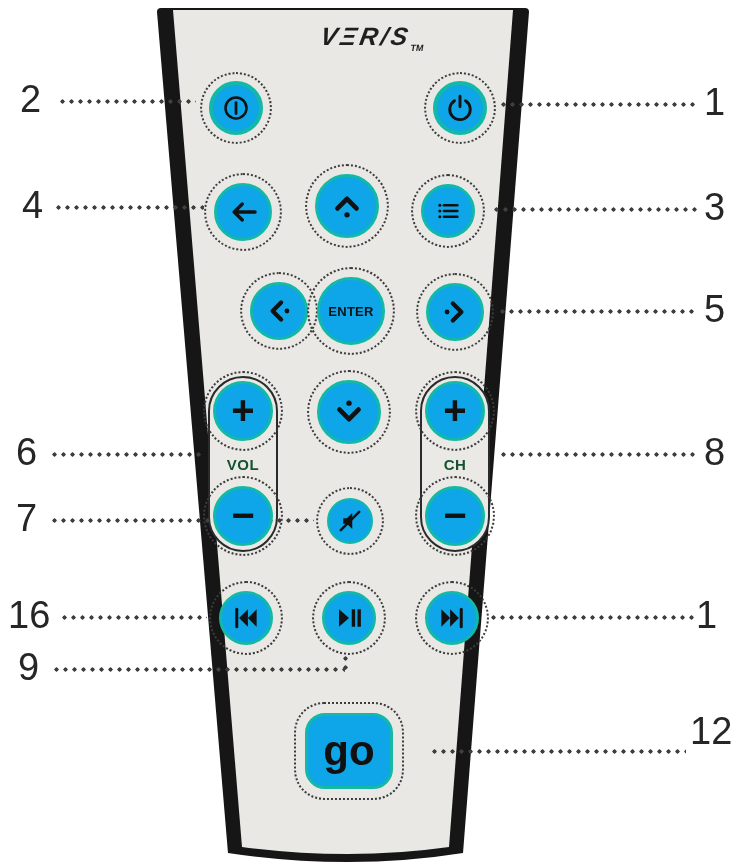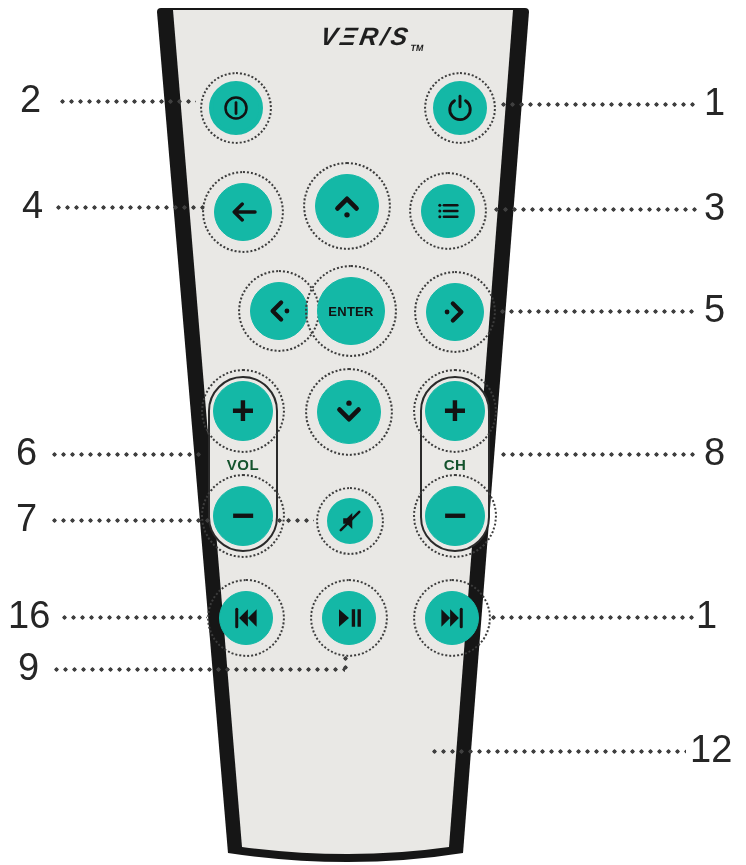--- a/index.html
+++ b/index.html
@@ -10,22 +10,22 @@
   .remote-svg{position:absolute;left:0;top:0;z-index:1;}
 
   .logo{
     position:absolute;top:22px;left:50%;transform:translateX(-50%) skewX(-10deg);
     font-size:25px;font-weight:bold;font-style:italic;letter-spacing:3px;
     color:#1f1f1f;z-index:2;white-space:nowrap;
   }
   .logo .tm{font-size:9px;font-style:normal;letter-spacing:0;vertical-align:sub;margin-left:2px;}
 
   .btn{
-    position:absolute;box-sizing:border-box;background:#14b8a6;
-    border:1px solid #14b8a6;border-radius:50%;
+    position:absolute;box-sizing:border-box;background:#0ea5e9;
+    border:3px solid #14b8a6;border-radius:50%;
     display:flex;align-items:center;justify-content:center;z-index:4;
   }
   .btn::before{
     content:"";position:absolute;inset:-13px;border:2.6px dotted #3c3c3c;
     border-radius:inherit;pointer-events:none;
   }
   .btn-heavy{border-width:4px;}
 
   
   .btn-standby{left:209px;top:81px;width:54px;height:54px;}
@@ -93,21 +93,21 @@
   .co-2{left:20px;top:80px;}
   .co-3{left:704px;top:188px;}
   .co-4{left:22px;top:186px;}
   .co-5{left:704px;top:290px;}
   .co-6{left:16px;top:433px;}
   .co-7{left:16px;top:499px;}
   .co-8{left:704px;top:433px;}
   .co-9{left:18px;top:648px;}
   .co-10{left:8px;top:596px;}
   .co-11{left:696px;top:596px;}
-  .co-12{left:690px;top:730px;}
+  .co-12{left:690px;top:712px;}
 
   svg.icon{display:block;}
 </style>
 </head>
 <body>
 
 <div class="stage">
 
   <svg class="remote-svg" width="746" height="865" viewBox="0 0 746 865">
     <path d="M161,8 L525,8 Q529,8 529,12 L463,853 Q350,871 228,853 L157,12 Q157,8 161,8 Z" fill="#161616"></path>
@@ -216,20 +216,23 @@
     </svg>
   </div>
   <div class="btn btn-next">
     <svg class="icon" width="30" height="30" viewBox="0 0 24 24">
       <polygon points="3.5,5 3.5,19 10.5,12" fill="#121212"></polygon>
       <polygon points="10.5,5 10.5,19 17.5,12" fill="#121212"></polygon>
       <line x1="19.4" y1="5" x2="19.4" y2="19" stroke="#121212" stroke-width="2.4" stroke-linecap="round"></line>
     </svg>
   </div>
 
+  <div class="btn btn-go">
+    <span class="go-label">go</span>
+  </div>
 
   <div class="lead lead-1"></div>
   <div class="lead lead-2"></div>
   <div class="lead lead-3"></div>
   <div class="lead lead-4"></div>
   <div class="lead lead-5"></div>
   <div class="lead lead-6"></div>
   <div class="lead lead-7"></div>
   <div class="lead lead-8"></div>
   <div class="lead lead-9"></div>

